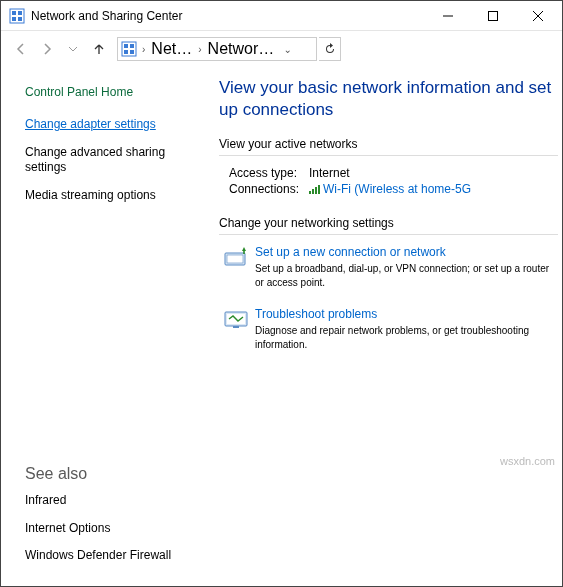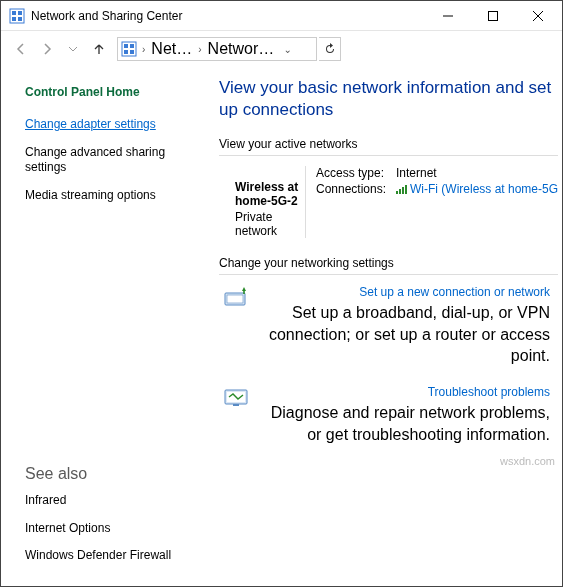--- a/index.html
+++ b/index.html
@@ -19,21 +19,21 @@
     .crumb { padding: 0 4px; font-size: 16px; cursor: pointer; white-space: nowrap; overflow: hidden; text-overflow: ellipsis; max-width: 60px;}
     .crumb-sep { padding: 0 2px; color: #555; font-size: 10px; }
     .dd { width: 16px; text-align: center; color: #555; font-size: 10px; cursor:pointer; }
     .refresh { width: 22px; height: 24px; border: 1px solid #ccc; border-left: none; display:flex;align-items:center;justify-content:center; cursor:pointer;}
     .search { flex: 1; margin-left: 10px; border: 1px solid #ccc; height: 24px; display: flex; align-items: center; padding: 0 4px; }
     .search input { border: none; outline: none; flex: 1; font-size: 12px; color: #555; background: transparent; }
     .search .sicon { color: #555; width: 18px; text-align: center; }
 
     .body { flex: 1; display: flex; overflow: hidden; }
     .sidebar { width: 208px; padding: 18px 14px 10px 24px; display: flex; flex-direction: column; }
-    .cph { color: #0c6b3d; font-size: 12px; margin-bottom: 18px; font-weight: bold; }
+    .cph { color: #0c6b3d; font-size: 12px; margin-bottom: 18px; }
     .sidelink { color: #0066cc; font-size: 12px; margin-bottom: 12px; cursor: pointer; line-height: 1.3; }
     .sidelink.active { text-decoration: underline; }
     .side-spacer { flex: 1; }
     .seealso { color: #595959; font-size: 16px; margin-bottom: 10px; }
 
     .main { flex: 1; padding: 10px 4px 10px 10px; overflow: hidden; }
     .headline { color: #003399; font-size: 17px; line-height: 1.3; margin-bottom: 16px; }
     .sect-label { font-size: 12px; margin-bottom: 4px; }
     .divider { height: 1px; background: #ddd; margin-bottom: 10px; }
     .netrow { display: flex; margin-bottom: 18px; }
@@ -45,26 +45,26 @@
     .kv .k { width: 80px; }
     .kv .v { }
     .link { color: #0066cc; cursor: pointer; }
     .signal { display:inline-flex; align-items:flex-end; gap:1px; height:10px; margin-right:3px; vertical-align: -1px;}
     .signal span { width:2px; background:#2a8a2a; display:inline-block;}
     .signal span:nth-child(1){height:3px;}
     .signal span:nth-child(2){height:5px;}
     .signal span:nth-child(3){height:7px;}
     .signal span:nth-child(4){height:9px;}
 
-    .settings { margin-top: 8px; text-align: right; }
+    .settings { margin-top: 8px; }
     .srow { display: flex; margin-bottom: 18px; }
     .srow .sicn { width: 36px; display:flex; justify-content:center; padding-top:2px;}
     .srow .stxt { flex: 1; padding-right: 8px; }
     .srow .stitle { color: #0066cc; font-size: 12px; cursor: pointer; margin-bottom: 3px; }
-    .srow .sdesc { font-size: 16px; line-height: 1.35; }
+    .srow .sdesc { font-size: 10px; line-height: 1.35; }
 
     .watermark { position: absolute; bottom: 120px; right: 8px; color: #bbb; font-size: 11px; }
   </style>
 </head>
 <body>
 
 <div class="window">
 
   <div class="titlebar">
     <span class="icon">
@@ -154,25 +154,20 @@
       <div class="sidelink" style="color:#000">Windows Defender Firewall</div>
     </div>
 
     <div class="main">
       <div class="headline">View your basic network information and set up connections</div>
 
       <div class="sect-label">View your active networks</div>
       <div class="divider"></div>
 
       <div class="netrow">
-        <div class="netleft">
-          <div style="height:14px"></div>
-          <div class="netname">Wireless at home-5G-2</div>
-          <div class="nettype">Private network</div>
-        </div>
         <div class="netright">
           <div class="kv">
             <div class="k">Access type:</div>
             <div class="v">Internet</div>
           </div>
           <div class="kv">
             <div class="k">Connections:</div>
             <div class="v">
               <span class="signal">
                   <span></span>

